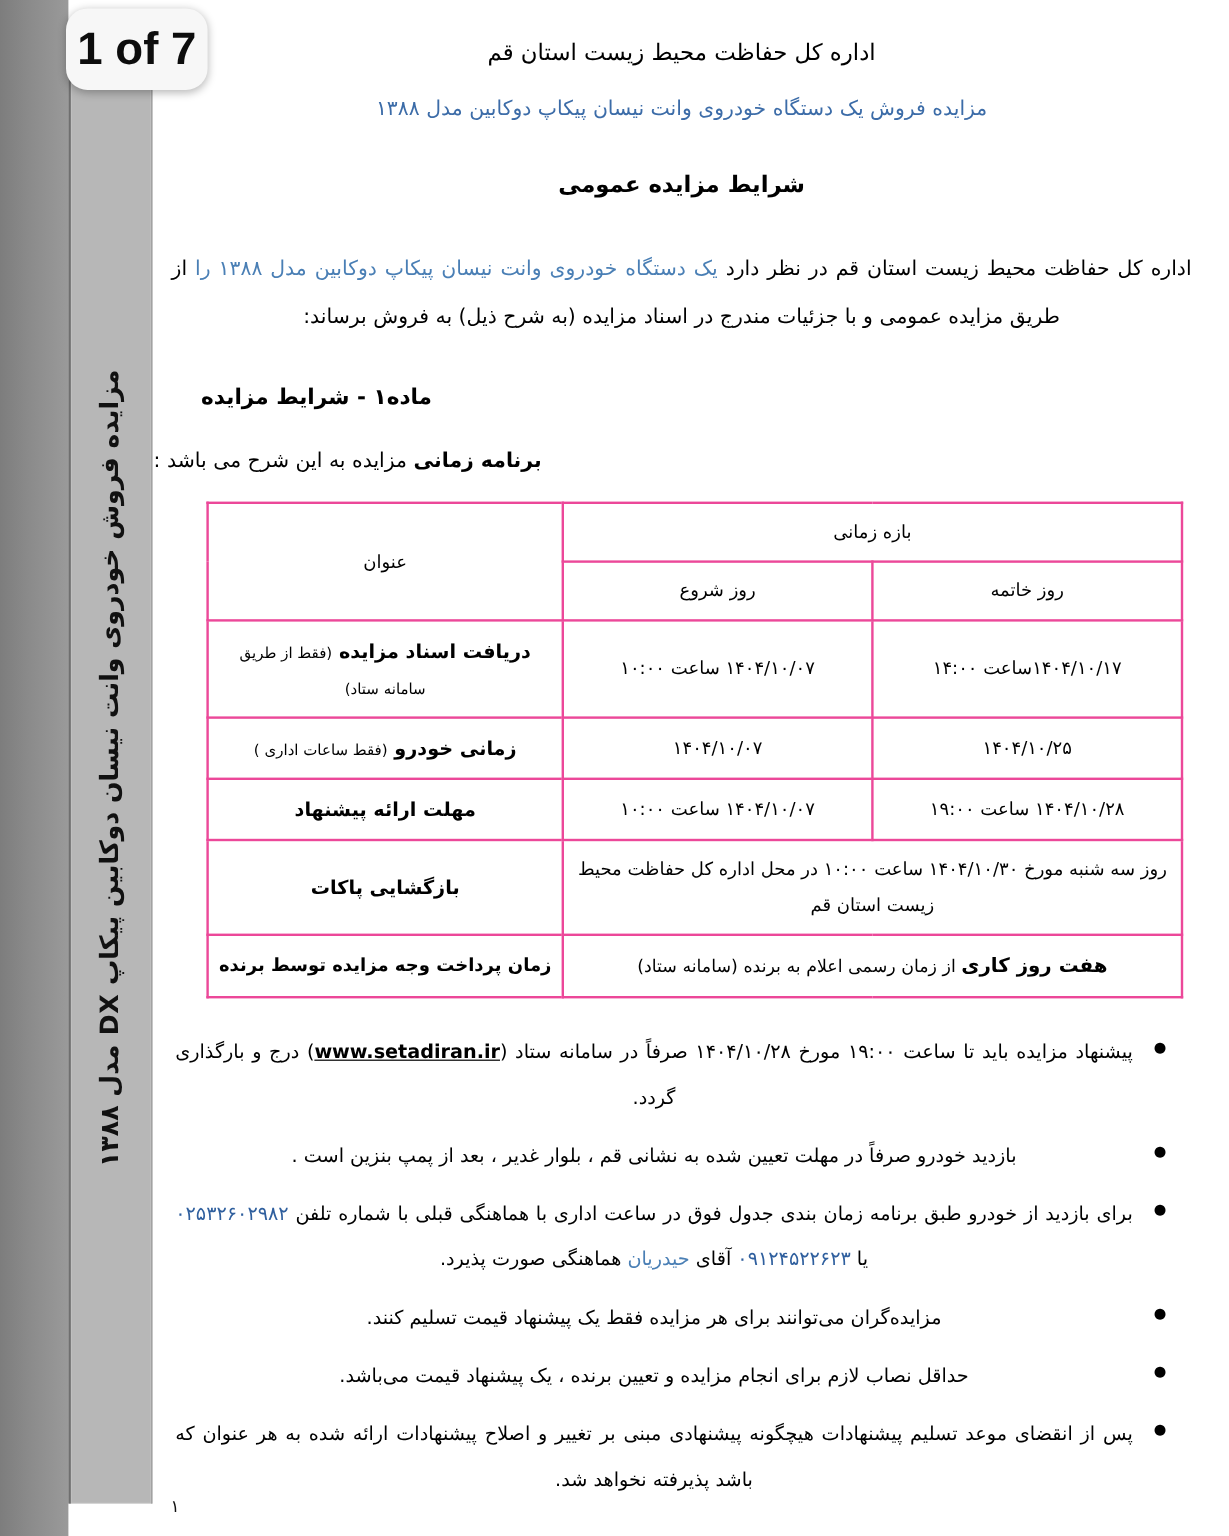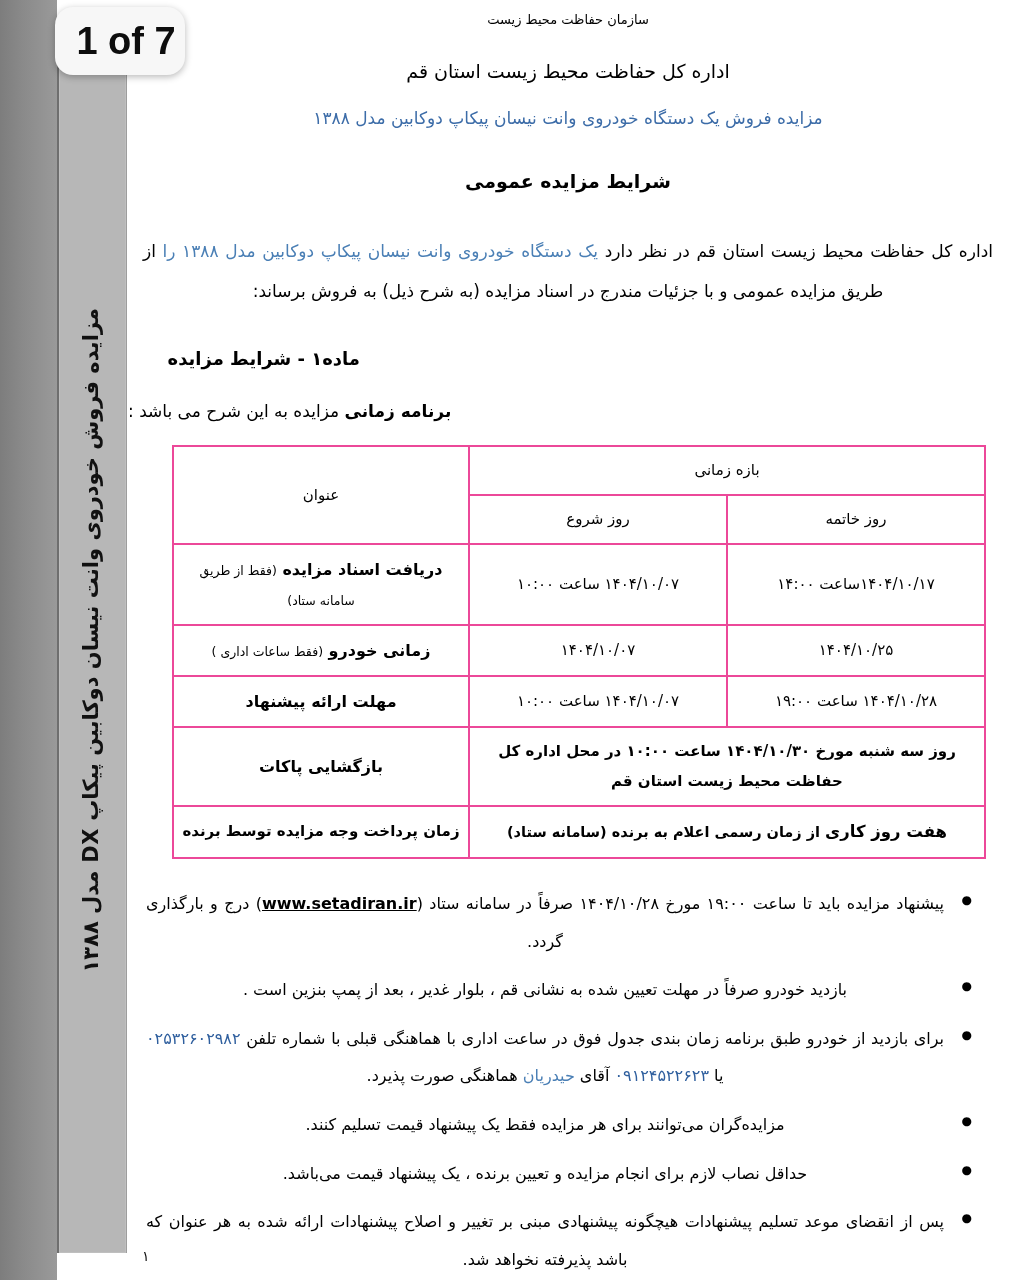--- a/index.html
+++ b/index.html
@@ -66,21 +66,20 @@
     top: 7px;
     min-width: 118px;
     height: 68px;
     border-radius: 18px;
     background: #f7f7f7;
     box-shadow: 0 2px 7px rgba(0,0,0,0.28);
     display: flex;
     align-items: center;
     justify-content: center;
     z-index: 40;
-    padding-left: 12px;
   }
   #page-badge span {
     font-family: "Liberation Sans", sans-serif;
     font-weight: bold;
     font-size: 38px;
     color: #0d0d0d;
     direction: ltr;
   }
 
   
@@ -166,21 +165,21 @@
     width: 278px;
     text-align: right;
     padding-right: 10px;
   }
   td.col-start { width: 268px; }
   td.col-end   { width: 268px; }
   td.span-range { text-align: center; }
   .rowlabel-bold { font-weight: bold; font-size: 16px; }
   .rowlabel-note { font-weight: normal; font-size: 12.5px; }
   .cell-strong { font-weight: bold; font-size: 16.5px; }
-  .cell-normal { font-weight: bold; font-size: 14.5px; }
+  .cell-normal { font-weight: normal; font-size: 14.5px; }
 
   
   ul.notes {
     margin: 26px 30px 0 18px;
     padding: 0;
     list-style: none;
   }
   ul.notes > li {
     position: relative;
     font-size: 16px;
@@ -225,21 +224,20 @@
 <div id="spine-label">
   <span>مزایده فروش خودروی وانت نیسان دوکابین پیکاپ DX مدل ۱۳۸۸</span>
 </div>
 
 <div id="page-badge">
   <span>1 of 7</span>
 </div>
 
 <div id="doc">
 
-  <div class="org-line">سازمان حفاظت محیط زیست</div>
 
   <div class="office-line">اداره کل حفاظت محیط زیست استان قم</div>
 
   <div class="subject-line">مزایده فروش یک دستگاه خودروی وانت نیسان  پیکاپ دوکابین  مدل ۱۳۸۸</div>
 
   <div class="conditions-title">شرایط مزایده عمومی</div>
 
   <div class="intro">
     <span>اداره کل حفاظت محیط زیست استان قم در نظر دارد </span><span class="hl">یک دستگاه خودروی وانت نیسان  پیکاپ دوکابین  مدل ۱۳۸۸ را</span><span> از طریق مزایده عمومی و با جزئیات مندرج در اسناد مزایده (به شرح ذیل) به فروش برساند:</span>
   </div>

